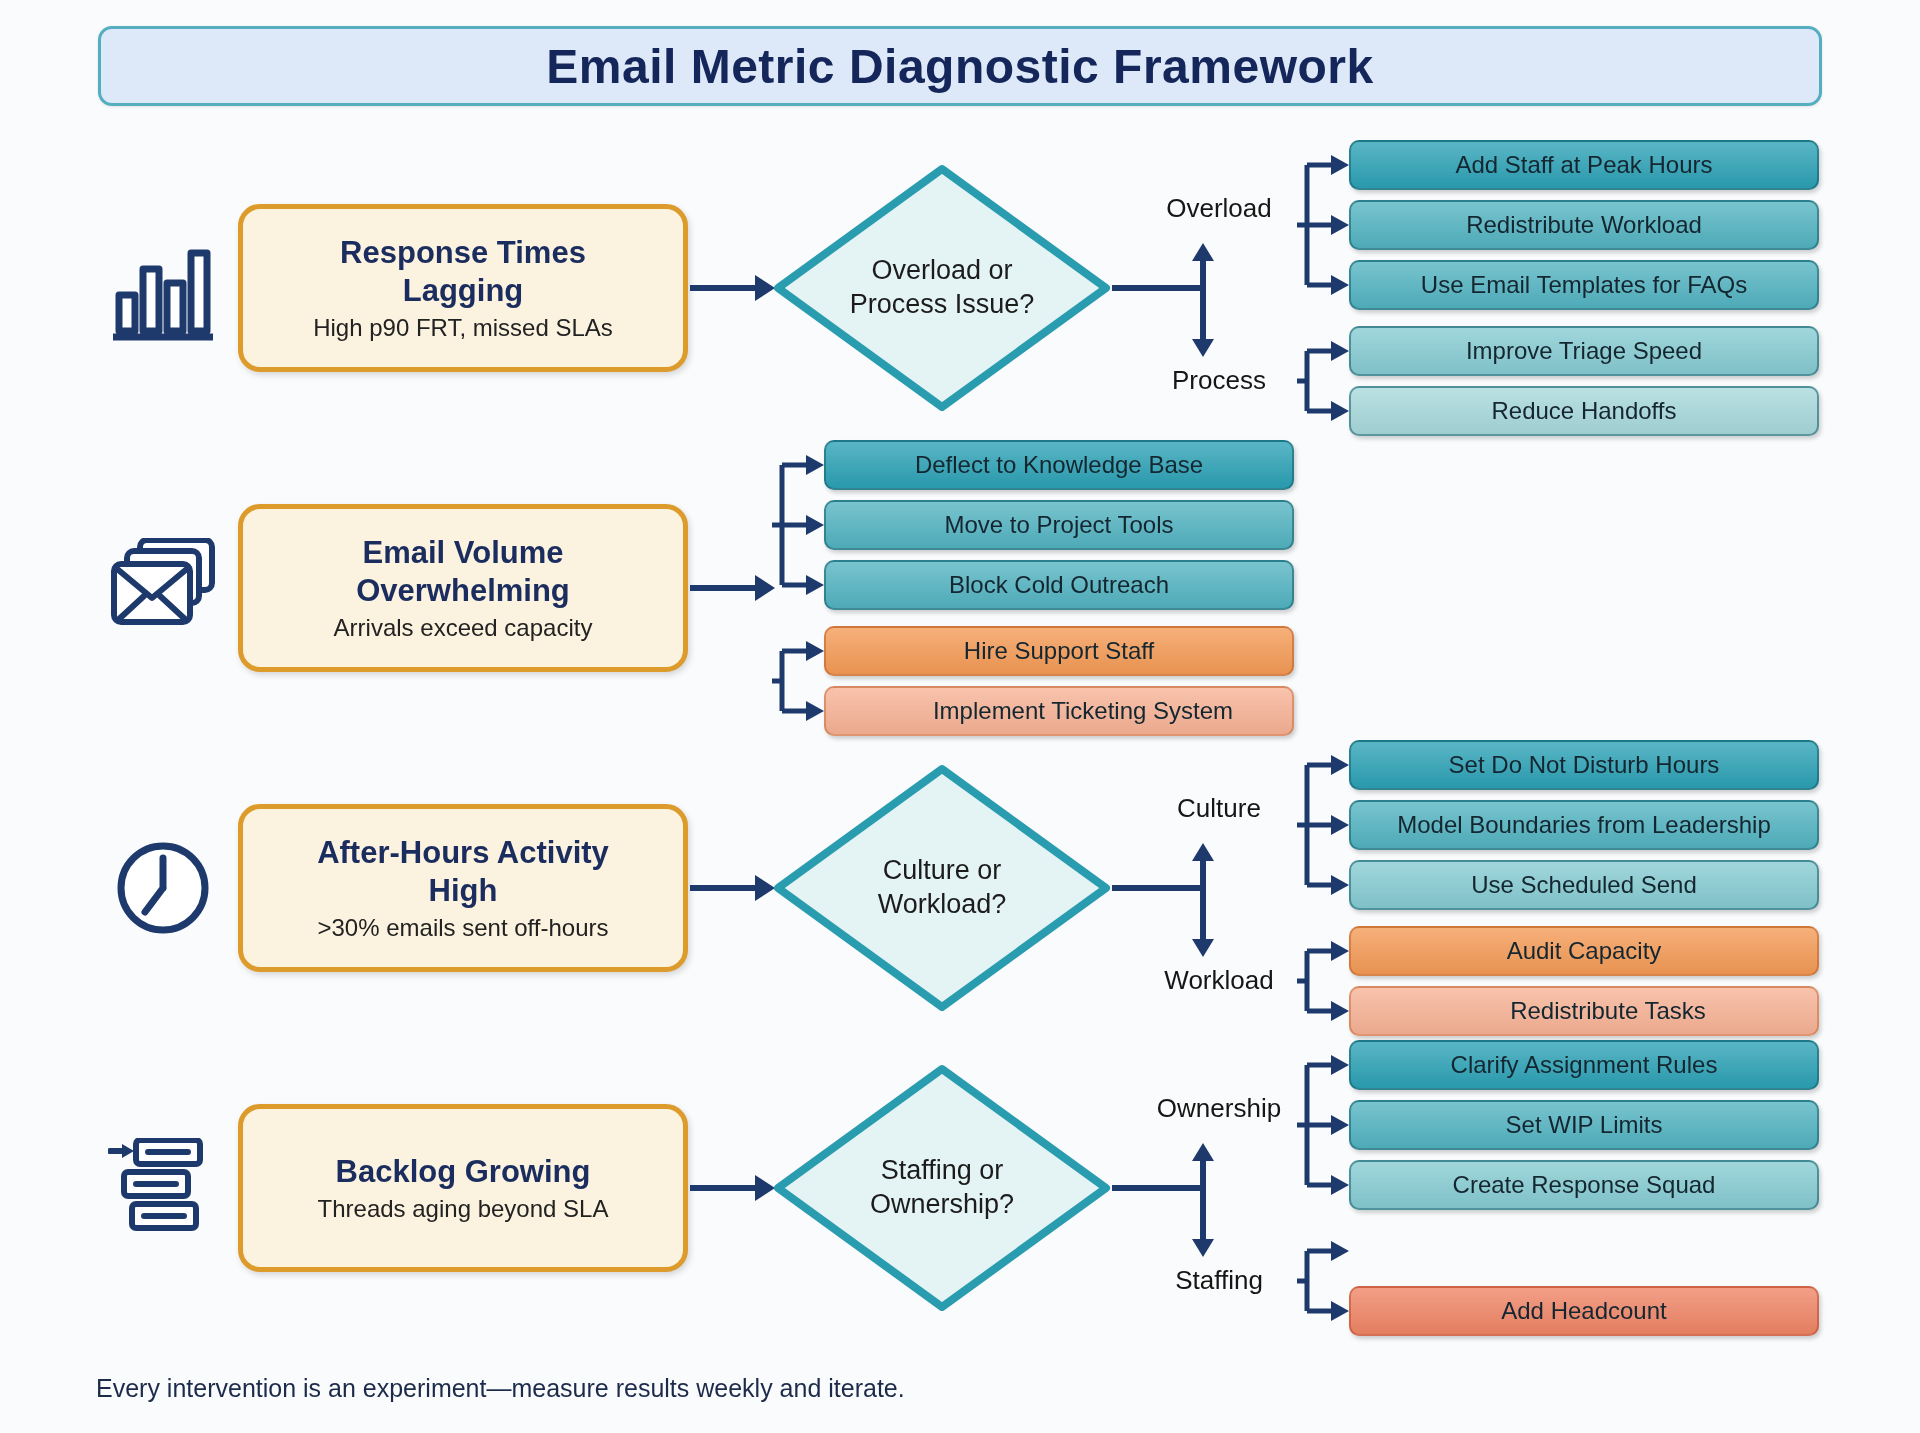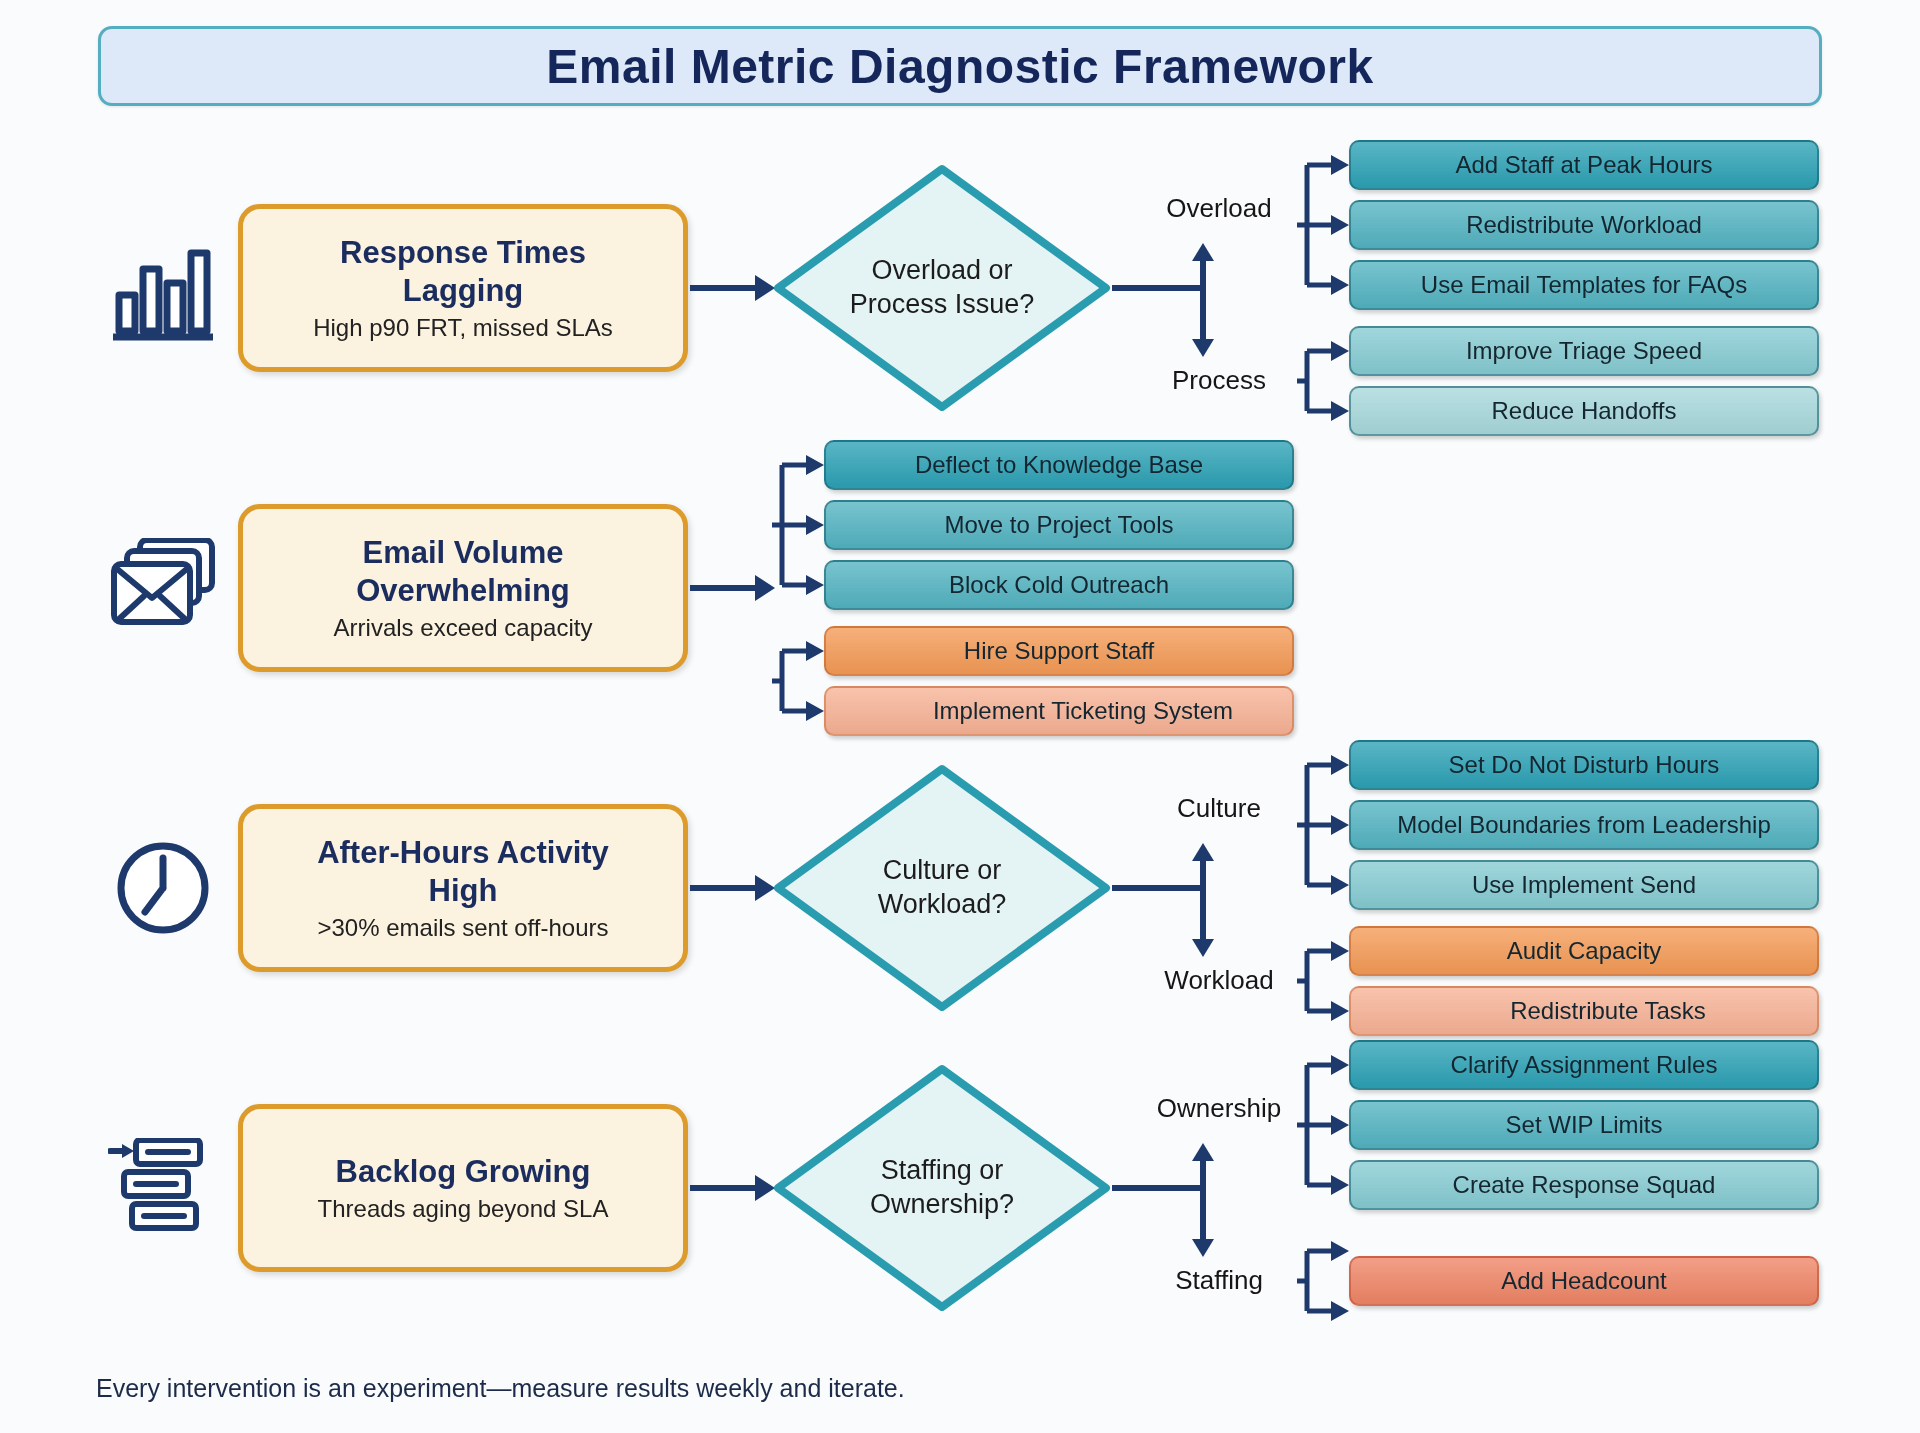--- a/index.html
+++ b/index.html
@@ -62,21 +62,21 @@
   .varrow .ah.up{top:-16px;border-bottom:18px solid #1e3a6d;}
   .varrow .ah.down{bottom:-16px;border-top:18px solid #1e3a6d;}
   .blabel{
     position:absolute;left:17px;width:180px;text-align:center;
     font-size:26px;color:#161616;
   }
   .blabel.top{top:calc(50% - 95px);}
   .blabel.bottom{top:calc(50% + 77px);}
   
   .actions{flex:none;display:flex;flex-direction:column;gap:16px;}
-  .group{display:flex;align-items:center;}
+  .group{display:flex;align-items:flex-end;}
   .bracket{flex:none;}
   .bracket path.l{stroke:#1e3a6d;stroke-width:5;fill:none;}
   .bracket path.t{fill:#1e3a6d;stroke:none;}
   .boxes{display:flex;flex-direction:column;gap:10px;}
   .abox{
     width:470px;height:50px;box-sizing:border-box;border-radius:10px;
     display:flex;align-items:center;justify-content:center;
     font-size:24px;font-weight:500;color:#142630;
     border:2px solid rgba(16,92,106,.55);
     box-shadow:2px 3px 4px rgba(0,0,0,.18);
@@ -226,21 +226,21 @@
     </div>
     <div class="actions">
       <div class="group">
         <svg class="bracket" width="52" height="170" viewBox="0 0 52 170">
           <path class="l" d="M0 85 H10 M10 25 V145 M10 25 H34 M10 85 H34 M10 145 H34"></path>
           <path class="t" d="M34 15 L52 25 L34 35 Z M34 75 L52 85 L34 95 Z M34 135 L52 145 L34 155 Z"></path>
         </svg>
         <div class="boxes">
           <div class="abox tone-teal-1">Set Do Not Disturb Hours</div>
           <div class="abox tone-teal-2">Model Boundaries from Leadership</div>
-          <div class="abox tone-teal-3">Use Implement Send</div>
+          <div class="abox tone-teal-3">Use Scheduled Send</div>
         </div>
       </div>
       <div class="group">
         <svg class="bracket" width="52" height="110" viewBox="0 0 52 110">
           <path class="l" d="M0 55 H10 M10 25 V85 M10 25 H34 M10 85 H34"></path>
           <path class="t" d="M34 15 L52 25 L34 35 Z M34 75 L52 85 L34 95 Z"></path>
         </svg>
         <div class="boxes">
           <div class="abox tone-orange-1">Audit Capacity</div>
           <div class="abox tone-orange-2">Redistribute Tasks</div>

